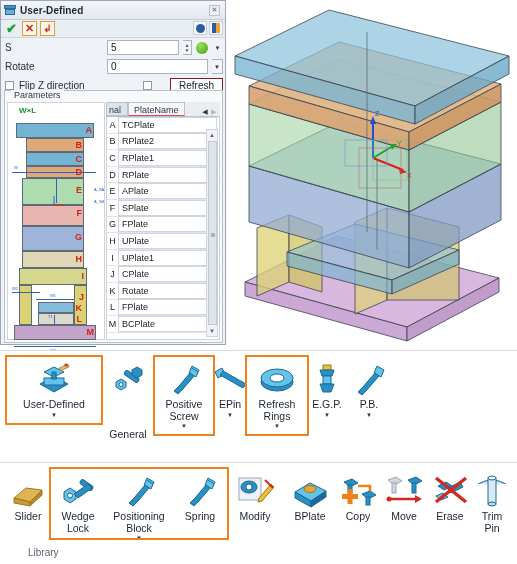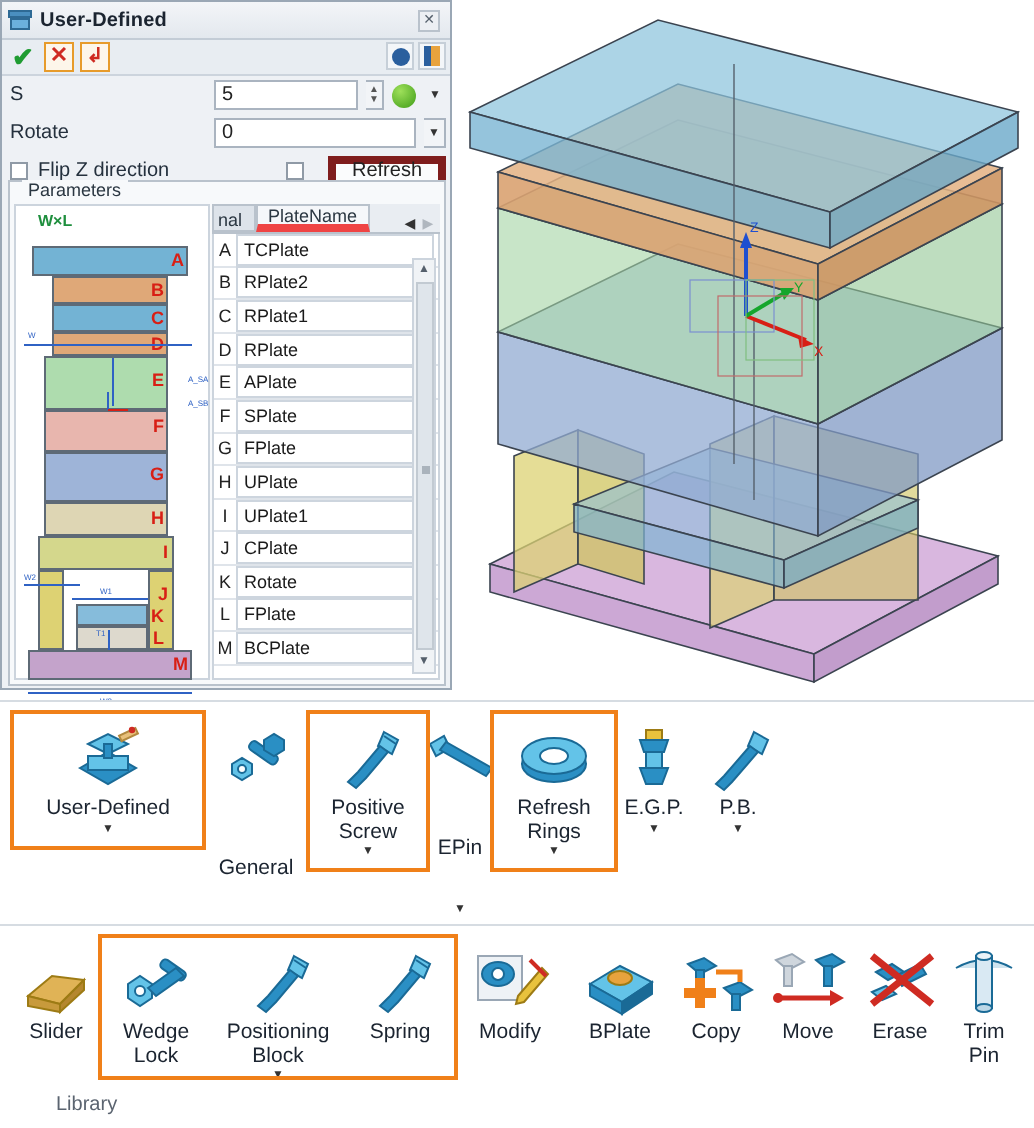--- a/index.html
+++ b/index.html
@@ -55,21 +55,21 @@
   .spin{width:9px;height:15px;border:1px solid #aab4c0;border-left:none;background:#f2f4f7;
         display:flex;flex-direction:column;font-size:5px;color:#555;align-items:center;justify-content:center;line-height:5px;}
   .globe{width:12px;height:12px;border-radius:50%;background:radial-gradient(circle at 35% 30%,#9ee05a,#3f9c18);}
   .caret{width:11px;height:15px;border:1px solid #aab4c0;border-left:none;background:#f2f4f7;
          display:flex;align-items:center;justify-content:center;font-size:6px;color:#333;}
   .caret-plain{width:11px;height:15px;display:flex;align-items:center;justify-content:center;font-size:6px;color:#333;}
 
   #chk-row{ display:flex;align-items:center;height:19px;padding:0 2px 0 4px;}
   .cbox{width:9px;height:9px;border:1px solid #8f9aa6;background:#fff;margin-right:5px;}
   .cblabel{font-size:10px;color:#24303d;}
-  #refresh-btn{ margin-left:auto;height:16px;min-width:52px;border:4px solid #7f1d1d;background:#fbfcfd;
+  #refresh-btn{ margin-left:auto;height:16px;min-width:52px;border:1px solid #7f1d1d;background:#fbfcfd;
                 font-size:10px;color:#222;display:flex;align-items:center;justify-content:center;padding:0 8px;}
   #chk2{width:9px;height:9px;border:1px solid #8f9aa6;background:#fff;margin-right:5px;}
 
   
   #params-group{
     position:absolute;left:3px;top:89px;width:219px;height:253px;
     border:1px solid #b9c2cc;background:#f7f9fb;
   }
   #params-legend{position:absolute;left:6px;top:-1px;font-size:9px;color:#2b3742;background:#f7f9fb;padding:0 3px;}
   #params-inner{position:absolute;left:2px;top:11px;right:2px;bottom:2px;display:flex;}
@@ -82,21 +82,21 @@
   .dimline{position:absolute;background:#2f62c4;height:1px;}
   .dimv{position:absolute;background:#2f62c4;width:1px;}
   .dimtxt{position:absolute;font-size:4px;color:#2f62c4;}
   #axis-mark{position:absolute;}
 
   
   #tableside{flex:1;display:flex;flex-direction:column;margin-left:1px;position:relative;}
   #tabstrip{height:15px;display:flex;align-items:flex-end;background:#e9edf2;border-bottom:1px solid #b9c2cc;}
   .tab{height:14px;font-size:9px;color:#2b3742;padding:1px 5px 0 5px;border:1px solid #b9c2cc;
        background:#dde3ea;display:flex;align-items:center;}
-  .tab.active{background:#f5f7fa;border-bottom:4px solid #ef4444;text-align:center;}
+  .tab.active{background:#f5f7fa;border-bottom:1px solid #ef4444;text-align:center;}
   .tab.clip{padding-left:2px;padding-right:3px;width:22px;overflow:hidden;}
   #tabnav{margin-left:auto;display:flex;align-items:center;gap:1px;padding-right:2px;}
   .navarr{font-size:7px;color:#333;width:8px;text-align:center;}
   .navarr.dis{color:#b0b7bf;}
   #tablewrap{flex:1;overflow:hidden;background:#fff;border:1px solid #ccd4dd;border-top:none;position:relative;}
   .trow{display:flex;align-items:center;height:16.6px;border-bottom:1px solid #dfe4ea;}
   .tkey{width:11px;font-size:9px;color:#222;text-align:center;flex:none;}
   .tval{flex:1;height:16px;border:1px solid #cdd5de;background:#fff;font-size:9px;color:#1a1a1a;
         display:flex;align-items:center;padding-left:3px;margin-right:2px;}
   
@@ -408,21 +408,21 @@
         <div class="ricon">
           <svg width="40" height="38" viewBox="0 0 40 38">
             <polygon points="28,6 35,10 32,17 25,13" fill="#63c3e8" stroke="#1a6a96"></polygon>
             <path d="M26,13 L15,26 L10,31 L14,34 L19,29 L30,16 Z" fill="#2a8fc4" stroke="#1a6a96"></path>
             <line x1="28" y1="8" x2="34" y2="12" stroke="#1a6a96"></line>
           </svg>
         </div>
         <div class="rlabel">Positive Screw</div>
         <div class="rcaret">▼</div>
       </div>
-      <div class="ritem" style="width: 36px; gap: 20px;">
+      <div class="ritem" style="width: 36px;">
         <div class="ricon">
           <svg width="40" height="38" viewBox="0 0 40 38">
             <polygon points="5,12 12,8 15,14 8,18" fill="#63c3e8" stroke="#1a6a96"></polygon>
             <path d="M10,15 L33,28 L36,24 L13,11 Z" fill="#2a8fc4" stroke="#1a6a96"></path>
           </svg>
         </div>
         <div class="rlabel">EPin</div>
         <div class="rcaret">▼</div>
       </div>
       <div class="ritem" style="width: 58px;">

